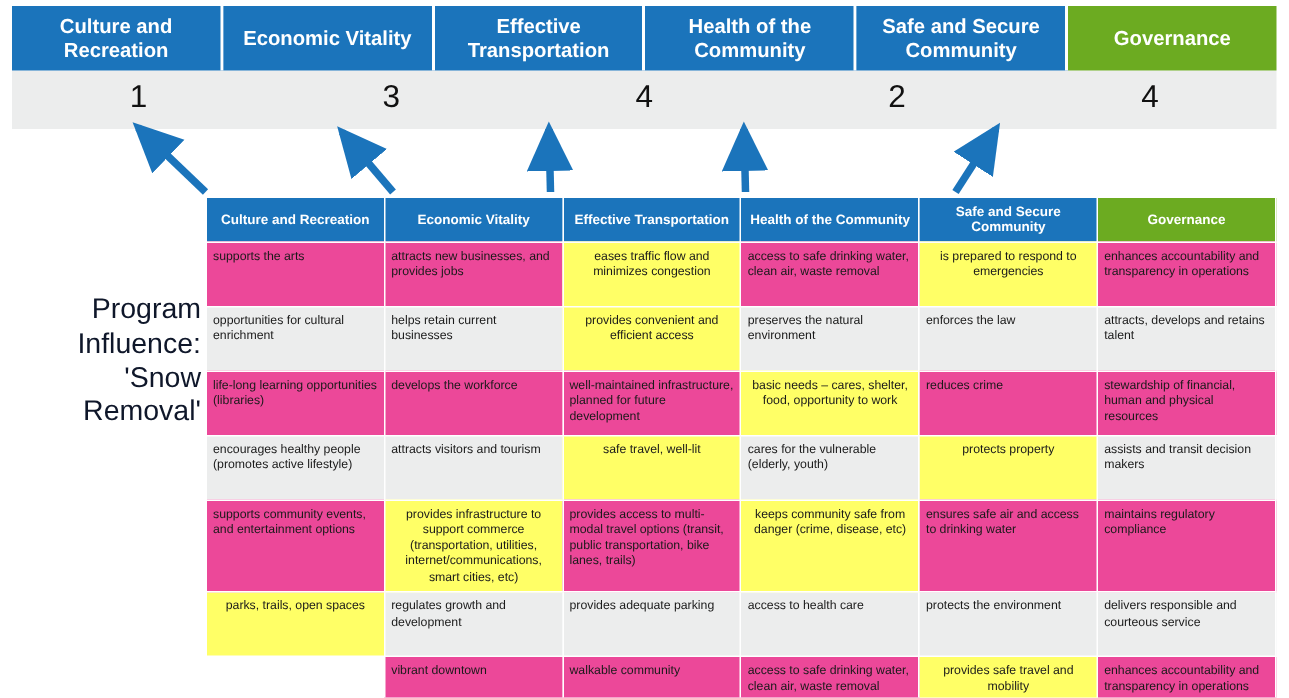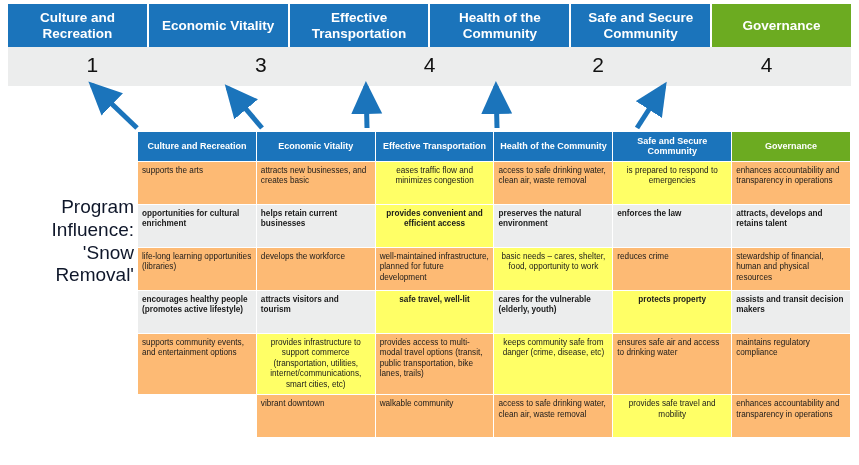--- a/index.html
+++ b/index.html
@@ -108,26 +108,25 @@
   .matrix th.gov {
     background: #6cab21;
   }
   .matrix td {
     font-size: 8.2px;
     color: #1a1a1a;
     border: 1px solid #ffffff;
     padding: 4px 4px;
     vertical-align: top;
     line-height: 1.28;
-    background: #fdba74;
+    background: #ec4899;
     height: 34px;
   }
   .matrix tr.alt td {
     background: #eceded;
-    font-weight: bold;
   }
   .matrix td.hl {
     background: #ffff66 !important;
     text-align: center;
   }
   .matrix td.empty {
     background: #ffffff !important;
     border: none;
   }
 </style>
@@ -174,21 +173,21 @@
       <th>Economic Vitality</th>
       <th>Effective Transportation</th>
       <th>Health of the Community</th>
       <th>Safe and Secure Community</th>
       <th class="gov">Governance</th>
     </tr>
   </thead>
   <tbody>
       <tr>
         <td>supports the arts</td>
-        <td>attracts new businesses, and creates basic</td>
+        <td>attracts new businesses, and provides jobs</td>
         <td class="hl">eases traffic flow and minimizes congestion</td>
         <td>access to safe drinking water, clean air, waste removal</td>
         <td class="hl">is prepared to respond to emergencies</td>
         <td>enhances accountability and transparency in operations</td>
       </tr>
       <tr class="alt">
         <td>opportunities for cultural enrichment</td>
         <td>helps retain current businesses</td>
         <td class="hl">provides convenient and efficient access</td>
         <td>preserves the natural environment</td>
@@ -212,20 +211,28 @@
         <td>assists and transit decision makers</td>
       </tr>
       <tr>
         <td>supports community events, and entertainment options</td>
         <td class="hl">provides infrastructure to support commerce (transportation, utilities, internet/communications, smart cities, etc)</td>
         <td>provides access to multi-modal travel options (transit, public transportation, bike lanes, trails)</td>
         <td class="hl">keeps community safe from danger (crime, disease, etc)</td>
         <td>ensures safe air and access to drinking water</td>
         <td>maintains regulatory compliance</td>
       </tr>
+      <tr class="alt">
+        <td class="hl">parks, trails, open spaces</td>
+        <td>regulates growth and development</td>
+        <td>provides adequate parking</td>
+        <td>access to health care</td>
+        <td>protects the environment</td>
+        <td>delivers responsible and courteous service</td>
+      </tr>
       <tr>
         <td class="empty"></td>
         <td>vibrant downtown</td>
         <td>walkable community</td>
         <td>access to safe drinking water, clean air, waste removal</td>
         <td class="hl">provides safe travel and mobility</td>
         <td>enhances accountability and transparency in operations</td>
       </tr>
     </tbody>
 </table>

